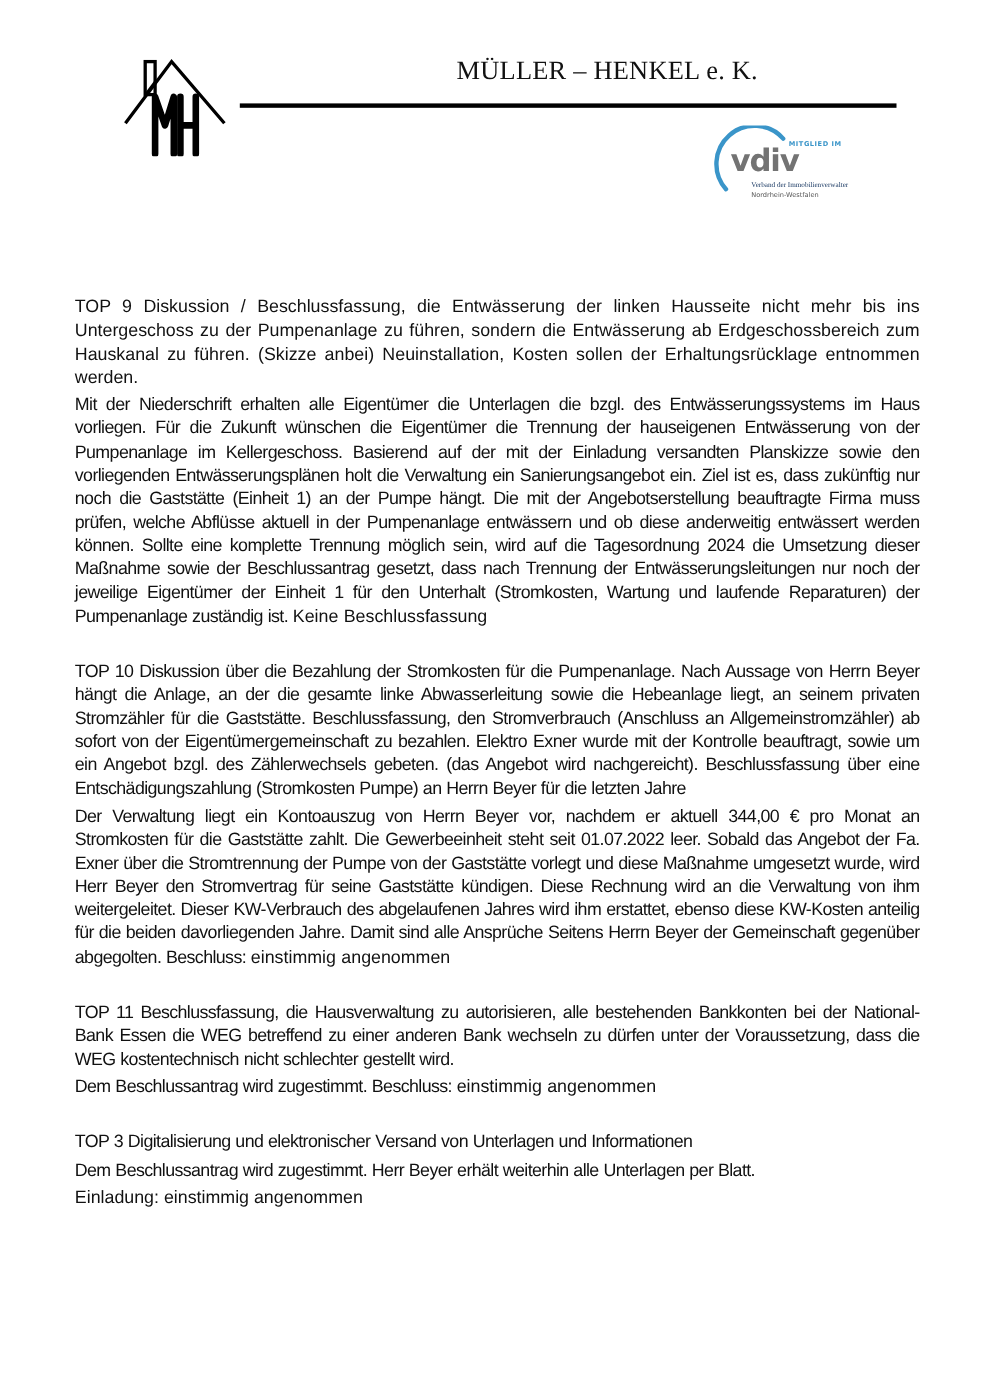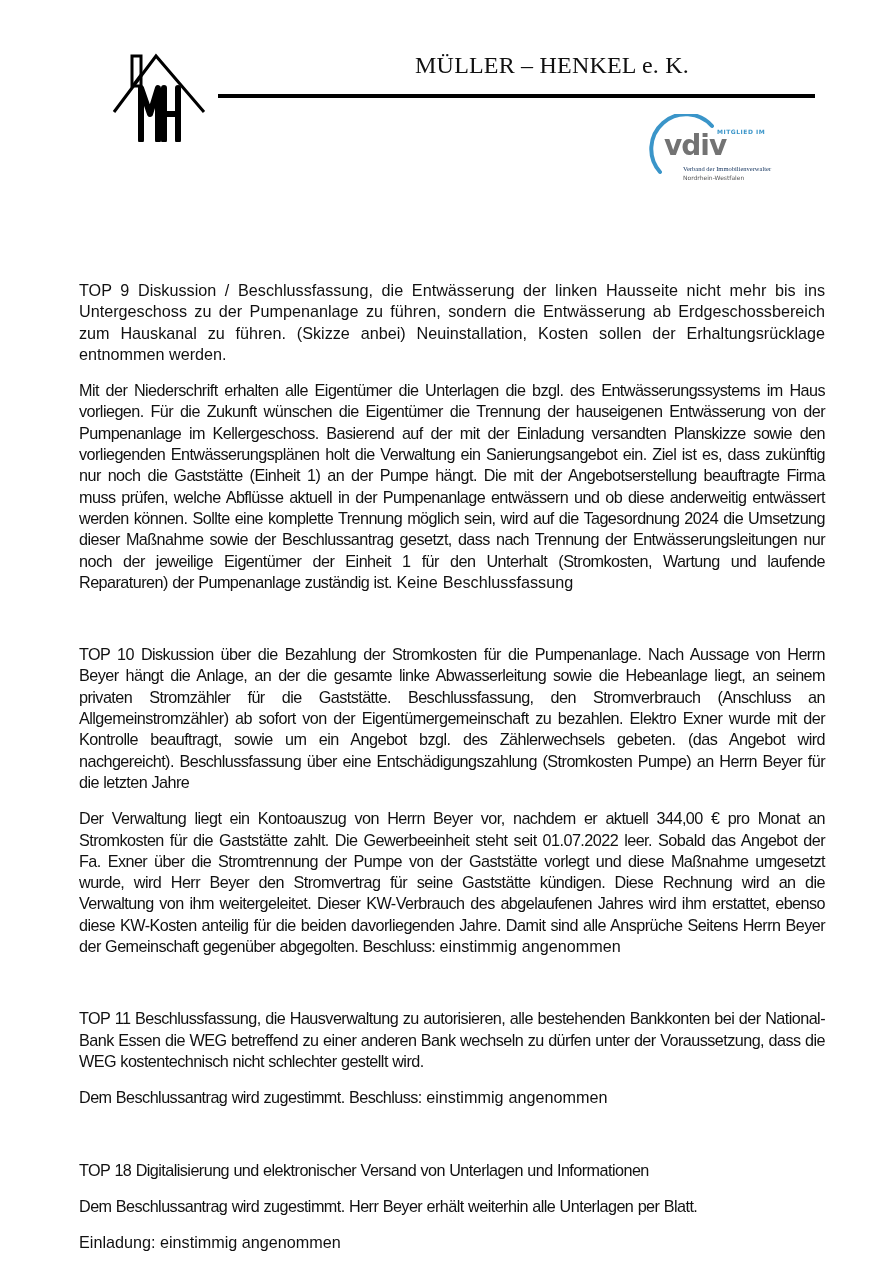--- a/index.html
+++ b/index.html
@@ -37,21 +37,21 @@
   .meta {
     position: absolute; left: 68px; top: 196px;
     font-family: "Liberation Sans", sans-serif; font-size: 13.2px; line-height: 16.5px; color: #111;
   }
 
   .body {
     position: absolute; left: 64px; top: 265px; width: 776px;
     font-family: "Liberation Sans", sans-serif; color: #111;
   }
   .body p {
-    margin: 15px; text-align: justify; text-align-last: left;
+    margin: 4px; text-align: justify; text-align-last: left;
     font-size: 16.2px; line-height: 21.3px;
   }
   .body p.cond { font-size: 16.2px; letter-spacing: -0.55px; word-spacing: 0.4px; transform-origin: left; }
   .gap { height: 21px; }
 </style>
 </head>
 <body>
 
 <div class="page">
 
@@ -94,18 +94,18 @@
     <div class="gap"></div>
 
     <section>
       <p class="cond">TOP 11 Beschlussfassung, die Hausverwaltung zu autorisieren, alle bestehenden Bankkonten bei der National-Bank Essen die WEG betreffend zu einer anderen Bank wechseln zu dürfen unter der Voraussetzung, dass die WEG kostentechnisch nicht schlechter gestellt wird.</p>
       <p class="cond"><span>Dem Beschlussantrag wird zugestimmt. Beschluss:</span> <span style="letter-spacing:0;">einstimmig angenommen</span></p>
     </section>
 
     <div class="gap"></div>
 
     <section>
-      <p class="cond">TOP 18 Digitalisierung und elektronischer Versand von Unterlagen und Informationen</p>
+      <p class="cond">TOP 3 Digitalisierung und elektronischer Versand von Unterlagen und Informationen</p>
       <p class="cond">Dem Beschlussantrag wird zugestimmt. Herr Beyer erhält weiterhin alle Unterlagen per Blatt.</p>
       <p>Einladung: einstimmig angenommen</p>
     </section>
   </div>
 </div>
 
 </body></html>

